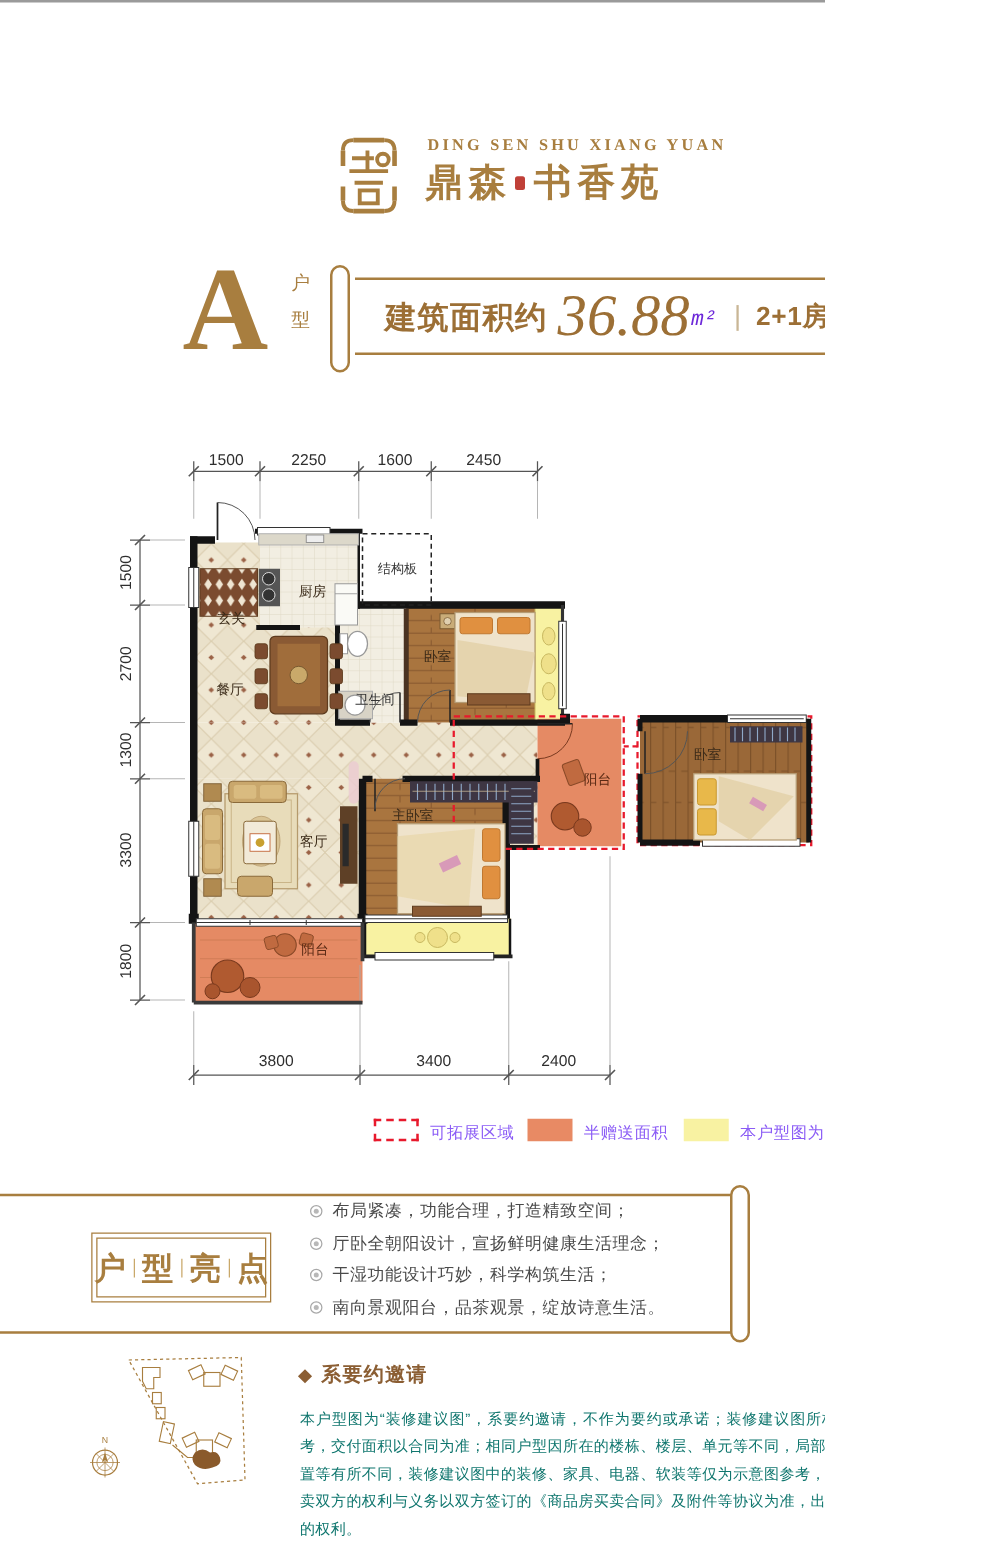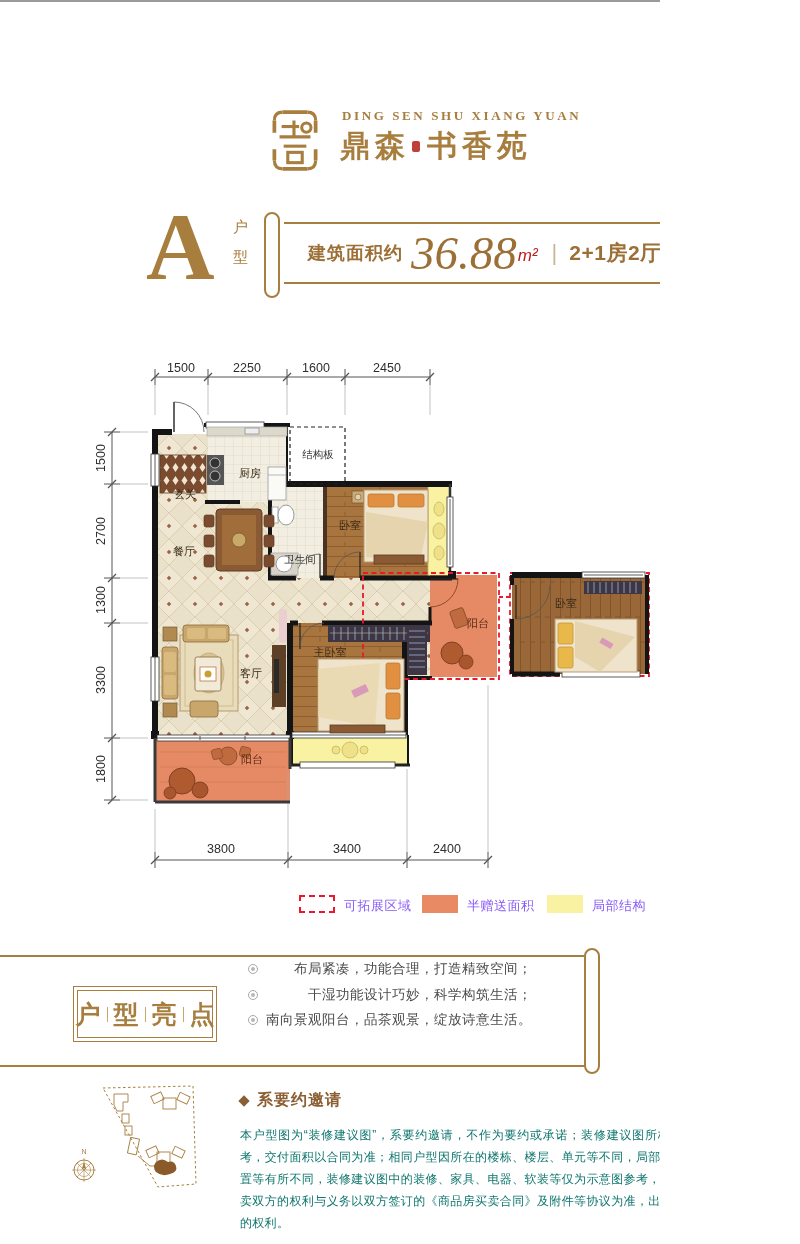--- a/index.html
+++ b/index.html
@@ -15,45 +15,45 @@
   
   .unit-letter{position:absolute;left:146px;top:198px;font-family:"Liberation Serif","DejaVu Serif",serif;
                font-size:95px;line-height:95px;font-weight:bold;color:#a87e3f;}
   .unit-type{position:absolute;left:233px;top:217px;color:#a87e3f;font-size:15px;line-height:15px;}
   .unit-type span{display:block;margin-bottom:15px;}
   .banner-cap{position:absolute;background:#fff;border:2px solid #a87e3f;border-radius:8px;}
   .cap-left{left:264px;top:210px;width:12px;height:82px;}
   .banner-body{position:absolute;left:284px;top:220px;width:516px;height:62px;
                border-top:2px solid #a87e3f;border-bottom:2px solid #a87e3f;
                display:flex;align-items:center;padding-left:24px;box-sizing:border-box;}
-  .area-prefix{font-size:18px;font-weight:bold;color:#9c6f35;letter-spacing:1px;}
+  .area-prefix{font-size:25px;font-weight:bold;color:#9c6f35;letter-spacing:1px;}
   .area-value{font-family:"Liberation Serif","DejaVu Serif",serif;font-style:italic;
               font-size:47px;color:#9c6f35;margin:0 1px 0 8px;line-height:47px;}
-  .area-unit{font-family:Liberation Sans, sans-serif;font-style:italic;
-             font-size:17px;color:#b91c1c;align-self:center;margin-top:6px;}
+  .area-unit{font-family:Liberation Mono, monospace;font-style:italic;
+             font-size:17px;color:#6d28d9;align-self:center;margin-top:6px;}
   .area-divider{font-size:22px;color:#c9b696;margin:0 12px 0 14px;font-weight:200;}
   .layout-text{font-size:21px;font-weight:bold;color:#9c6f35;letter-spacing:.5px;}
   
   .legend-label{position:absolute;top:895px;font-size:13px;color:#8b5cf6;letter-spacing:.5px;}
   .sw{position:absolute;top:893px;width:36px;height:18px;box-sizing:border-box;}
   .sw-dash{border:2px dashed #e8192c;background:#fff;}
   .sw-half{background:#e88a64;}
   .sw-full{background:#f8f2a2;}
   
   .band{position:absolute;left:0;top:953px;width:590px;height:108px;
         border-top:2px solid #a87e3f;border-bottom:2px solid #a87e3f;}
   .cap-right{left:584px;top:946px;width:12px;height:122px;}
   .hl-box{position:absolute;left:73px;top:984px;width:142px;height:54px;border:1px solid #a87e3f;
           display:flex;align-items:center;justify-content:center;}
   .hl-box::after{content:"";position:absolute;inset:3px;border:1px solid #a87e3f;}
   .hl-char{font-size:25px;font-weight:bold;color:#a87e3f;}
   .hl-sep{width:1px;height:15px;background:#c9a86a;margin:0 6px;}
   .hl-list{position:absolute;left:248px;top:957px;margin:0;padding:0;list-style:none;}
   .hl-list li{display:flex;align-items:center;height:20px;margin-bottom:5.5px;
-              font-size:13.5px;color:#4a4a4a;letter-spacing:.5px;justify-content:space-between;}
+              font-size:13.5px;color:#4a4a4a;letter-spacing:.5px;}
   .bullet{width:8px;height:8px;border:1px solid #a8a8a8;border-radius:50%;position:relative;
           margin-right:8px;flex:none;}
   .bullet::after{content:"";position:absolute;inset:2px;background:#b8b8b8;border-radius:50%;}
   
   .notes-title{position:absolute;left:240px;top:1088px;display:flex;align-items:center;
                font-size:16px;font-weight:bold;color:#8b5e33;letter-spacing:1px;}
   .diamond{width:8px;height:8px;background:#8b5e33;transform:rotate(45deg);margin-right:9px;flex:none;}
   .notes-body{position:absolute;left:240px;top:1110px;width:532px;font-size:12px;line-height:22px;
               color:#0f766e;text-align:justify;letter-spacing:.3px;}
   svg text{font-family:"Liberation Sans","DejaVu Sans",sans-serif;}
@@ -379,40 +379,44 @@
       <text x="478" y="270" fill="#5a2a14">阳台</text>
       <text x="566" y="250">卧室</text>
     </g>
   </svg>
 
   <div class="sw sw-dash" style="left:299px"></div>
   <div class="legend-label" style="left:344px">可拓展区域</div>
   <div class="sw sw-half" style="left:422px"></div>
   <div class="legend-label" style="left:467px">半赠送面积</div>
   <div class="sw sw-full" style="left:547px"></div>
-  <div class="legend-label" style="left:592px">局部结构</div>
+  <div class="legend-label" style="left:592px">本户型图为</div>
 
   <div class="band"></div>
   <div class="banner-cap cap-right"></div>
   <div class="hl-box">
     <span class="hl-char">户</span>
       <span class="hl-sep"></span>
       <span class="hl-char">型</span>
       <span class="hl-sep"></span>
       <span class="hl-char">亮</span>
       <span class="hl-sep"></span>
       <span class="hl-char">点</span>
   </div>
   <ul class="hl-list">
     <li>
         <span class="bullet"></span>
         <span>布局紧凑，功能合理，打造精致空间；</span>
       </li>
     <li>
         <span class="bullet"></span>
+        <span>厅卧全朝阳设计，宣扬鲜明健康生活理念；</span>
+      </li>
+    <li>
+        <span class="bullet"></span>
         <span>干湿功能设计巧妙，科学构筑生活；</span>
       </li>
     <li>
         <span class="bullet"></span>
         <span>南向景观阳台，品茶观景，绽放诗意生活。</span>
       </li>
   </ul>
 
   <svg class="abs" style="left:68px;top:1072px" width="165" height="150" viewBox="0 0 165 150">
     <path d="M35,14 L125,12 L128,110 L90,113 Z" fill="none" stroke="#a87e3f" stroke-width="1" stroke-dasharray="2.5,2.5"></path>

